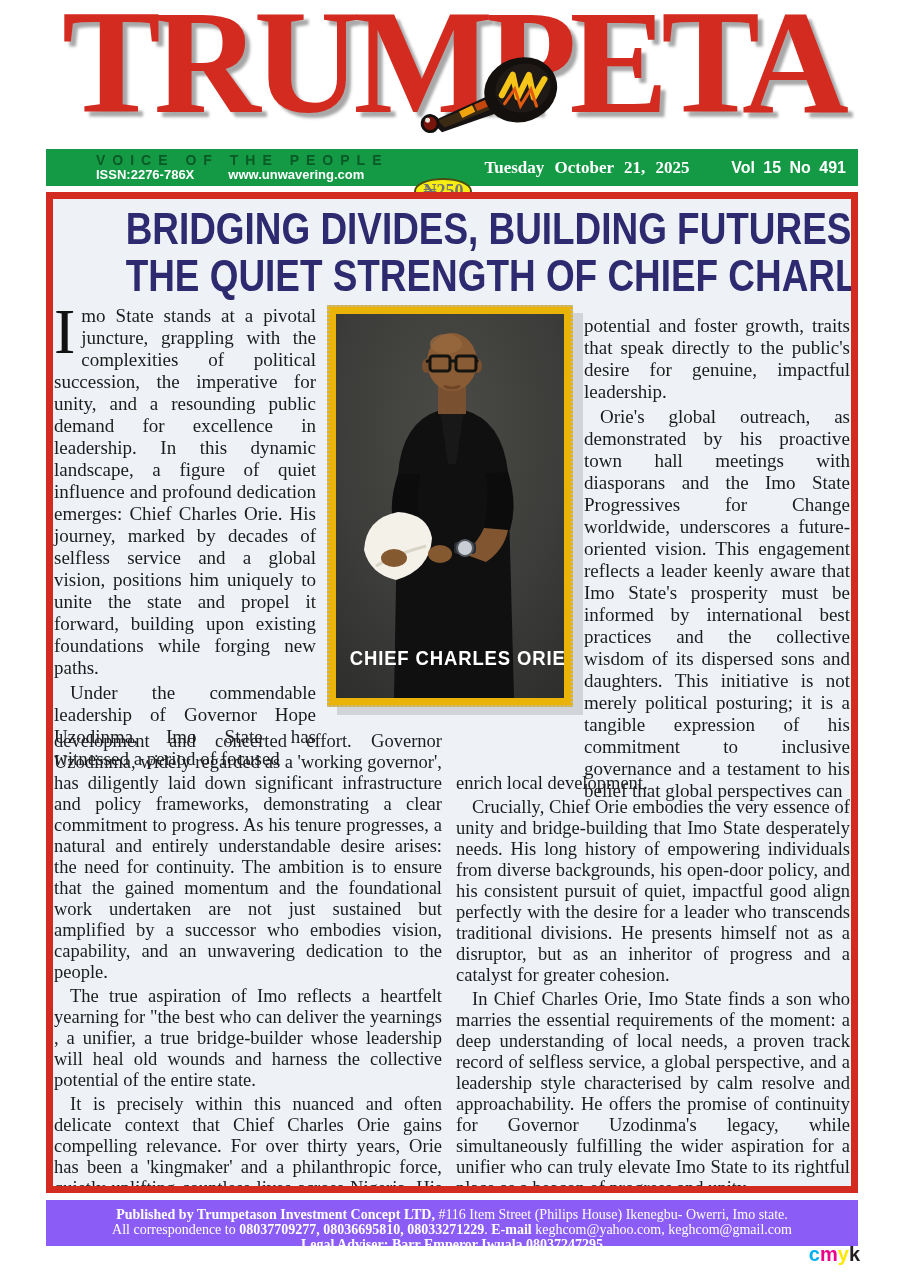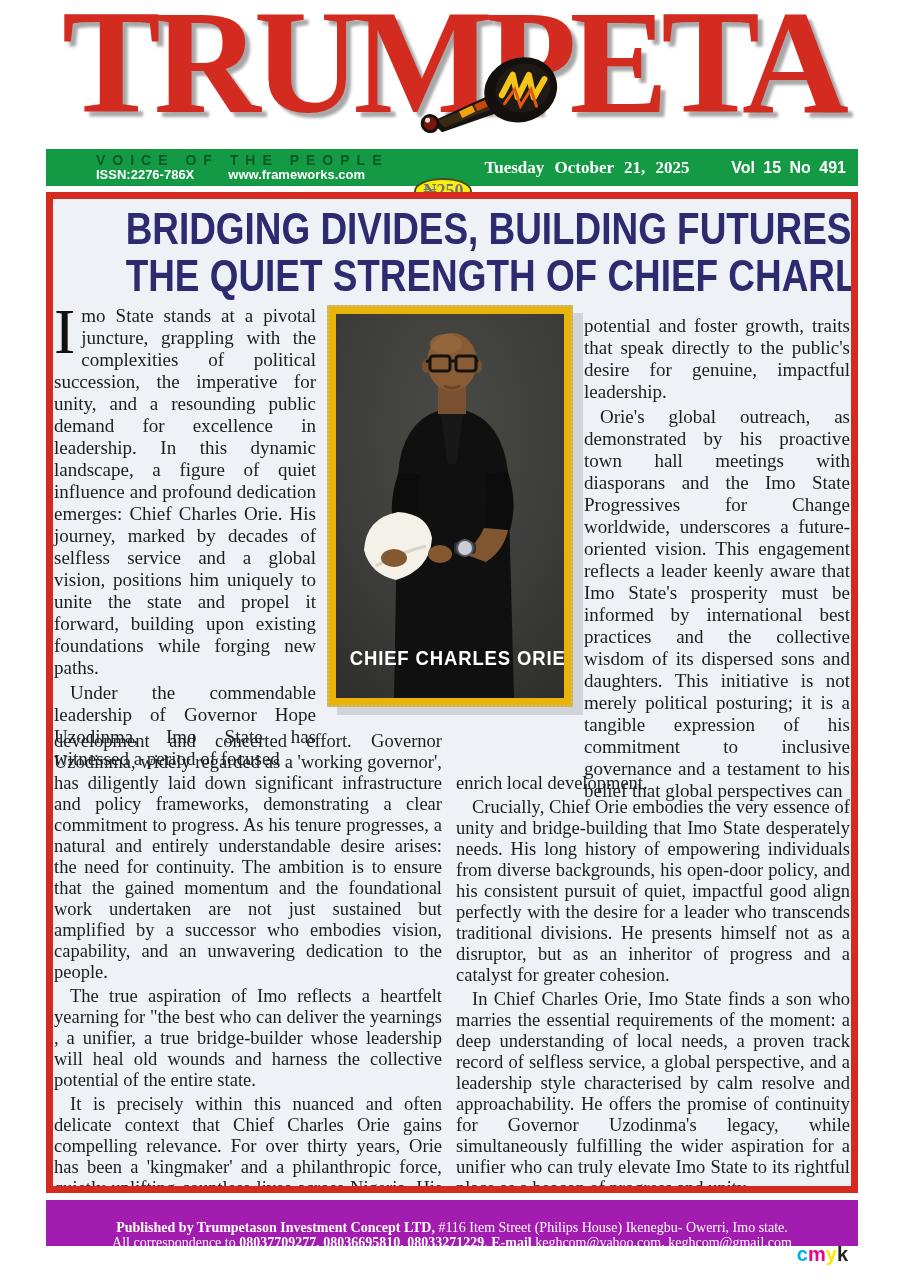--- a/index.html
+++ b/index.html
@@ -53,25 +53,25 @@
   .photo-caption{position:absolute;left:0;bottom:28px;width:100%;text-align:center;
       font-family:"Liberation Sans",sans-serif;font-weight:bold;font-size:21px;color:#ffffff;
       white-space:nowrap;transform:scaleX(0.88);transform-origin:50% 50%;letter-spacing:1px;}
 
   .bottomcols{display:flex;gap:14px;margin-top:8px;align-items:center;}
   .bcol{text-align:justify;font-size:18.5px;line-height:21px;}
   .bcol.leftcol{width:388px;flex:none;}
   .bcol.rightcol{flex:1;}
 
   
-  .footerbar{position:absolute;left:46px;top:1200px;width:812px;height:46px;background:#a21caf;
-      color:#ffffff;text-align:center;font-size:14px;line-height:15px;padding-top:20px;
+  .footerbar{position:absolute;left:46px;top:1200px;width:812px;height:46px;background:#8b5cf6;
+      color:#ffffff;text-align:center;font-size:14px;line-height:15px;padding-top:7px;
       box-sizing:border-box;font-family:"Liberation Serif",serif;}
   .footerbar b{font-weight:bold;}
-  .cmyk{position:absolute;right:56px;top:1243px;font-family:"Liberation Sans",sans-serif;
+  .cmyk{position:absolute;right:44px;top:1243px;font-family:"Liberation Sans",sans-serif;
         font-weight:bold;font-size:20px;letter-spacing:0px;text-align:center;}
   .cmyk .c{color:#00aeef}.cmyk .m{color:#ec008c}.cmyk .y{color:#ffe800}.cmyk .k{color:#231f20}
 </style>
 </head>
 <body>
 
 <div class="page">
 
   <div class="masthead">
     <div class="masthead-title">TRUMPETA</div>
@@ -94,21 +94,21 @@
         <circle cx="14" cy="87" r="2.5" fill="#e8e4da"></circle>
       </g>
     </svg>
   </div>
 
   <div class="topbar">
     <div class="tagline-block">
       <div class="tagline">VOICE OF THE PEOPLE</div>
       <div class="issn-row">
         <span>ISSN:2276-786X</span>
-        <span>www.frameworks.com</span>
+        <span>www.unwavering.com</span>
       </div>
     </div>
     <span class="price-badge">₦250</span>
     <span class="issue-date">Tuesday  October 21,  2025</span>
     <span class="volume">Vol 15  No 491</span>
   </div>
 
   <div class="artbox">
     <div class="headline">
       <div class="headline-line">BRIDGING DIVIDES, BUILDING FUTURES</div>

